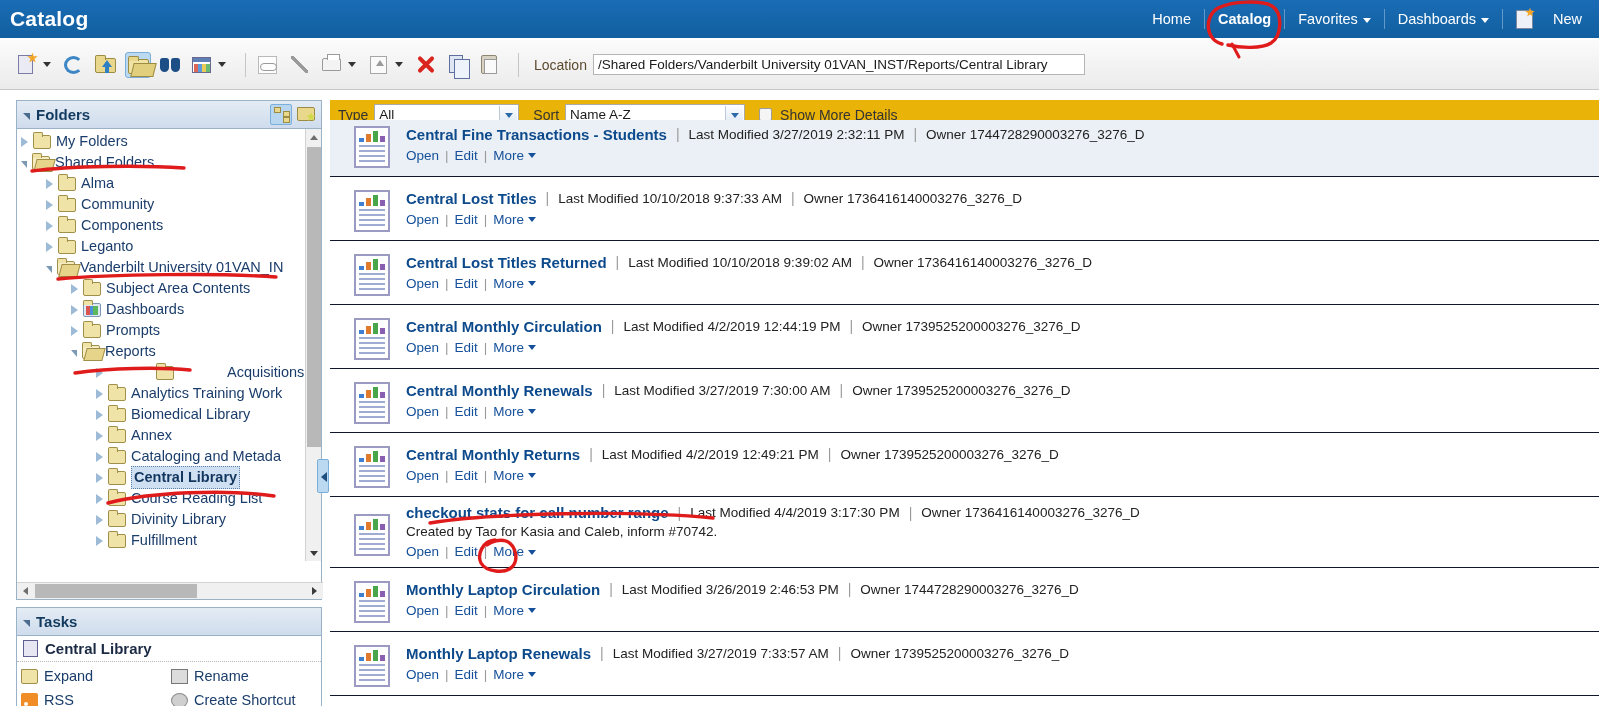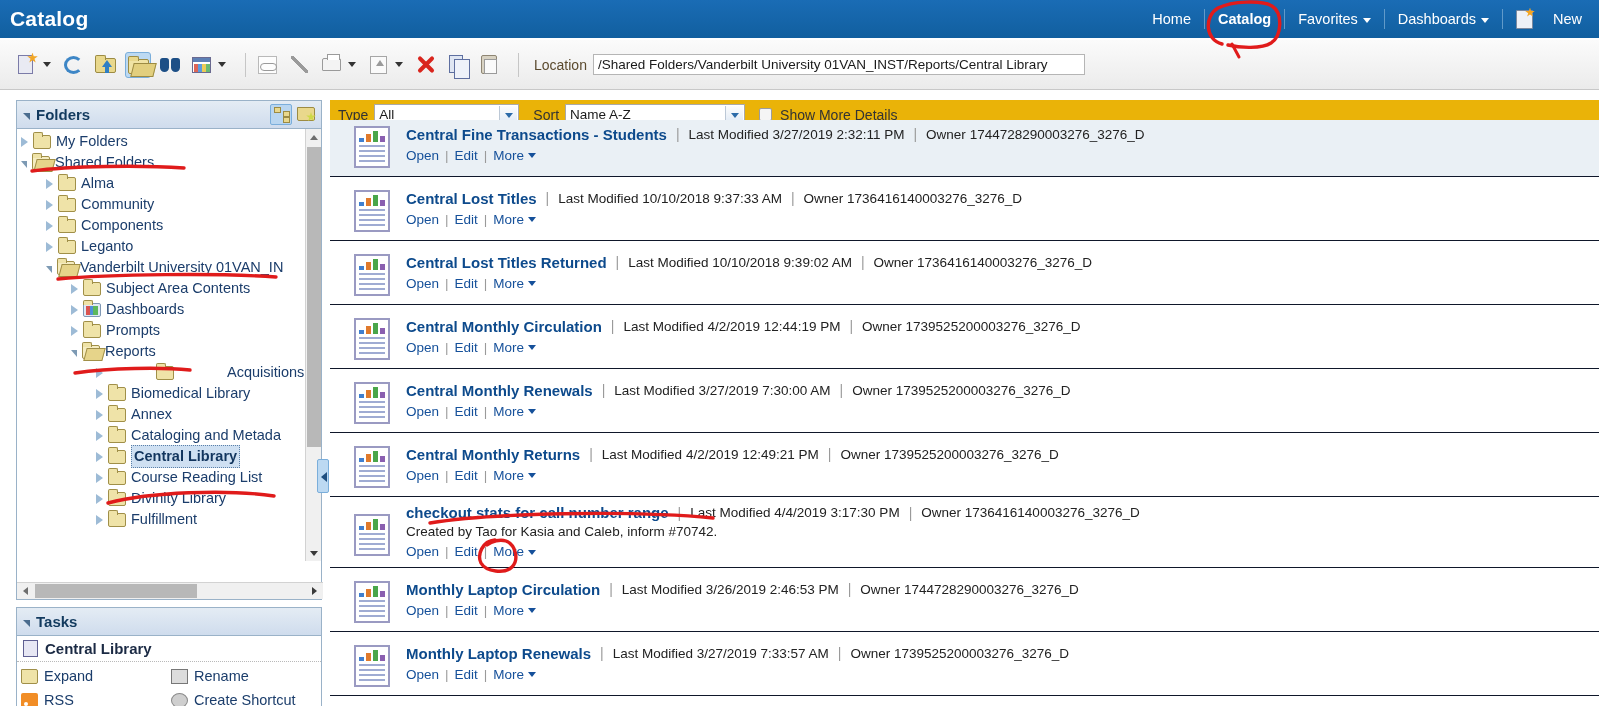--- a/index.html
+++ b/index.html
@@ -601,20 +601,25 @@
           </div>
           <div class="tnode" style="padding-left: 50px;">
             <span class="tarrow open"></span>
             <span class="tfold open"></span>
             <span class="tlabel">Reports</span>
           </div>
           <div class="tnode" style="padding-left: 75px; gap: 48px;">
             <span class="tarrow"></span>
             <span class="tfold"></span>
             <span class="tlabel">Acquisitions</span>
+          </div>
+          <div class="tnode" style="padding-left: 75px;">
+            <span class="tarrow"></span>
+            <span class="tfold"></span>
+            <span class="tlabel">Analytics Training Work</span>
           </div>
           <div class="tnode" style="padding-left: 75px;">
             <span class="tarrow"></span>
             <span class="tfold"></span>
             <span class="tlabel">Biomedical Library</span>
           </div>
           <div class="tnode" style="padding-left: 75px;">
             <span class="tarrow"></span>
             <span class="tfold"></span>
             <span class="tlabel">Annex</span>

